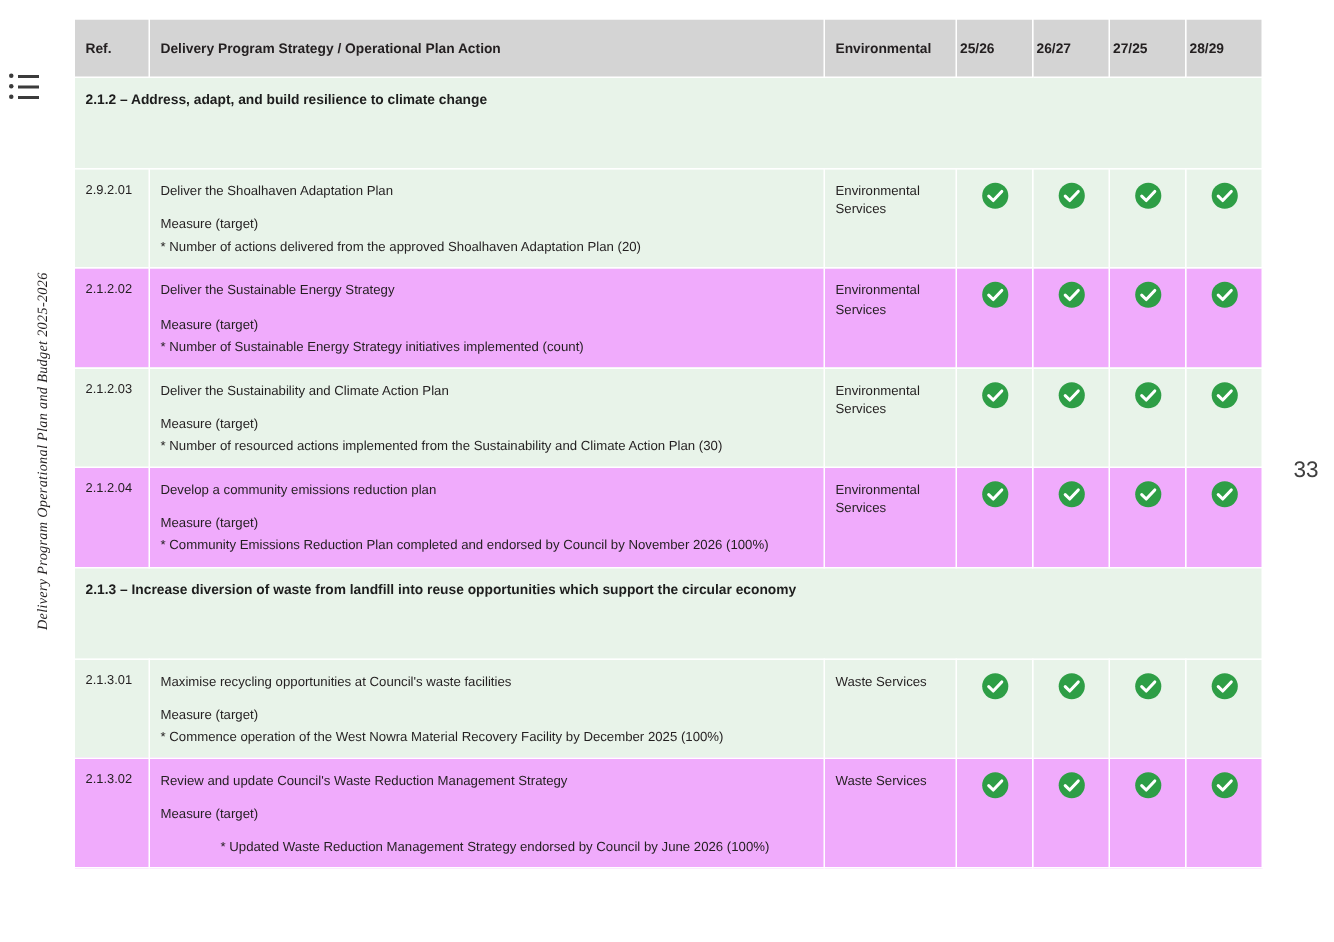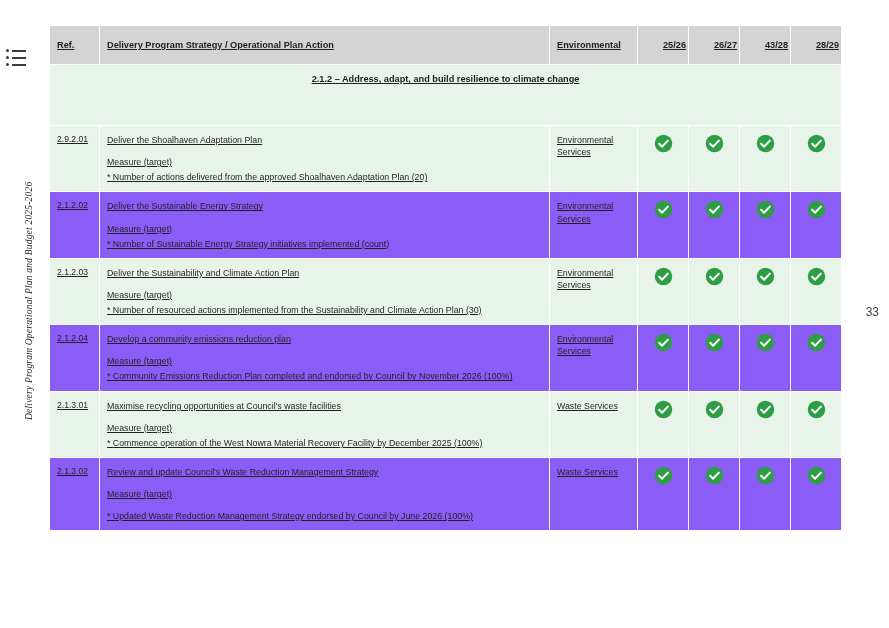--- a/index.html
+++ b/index.html
@@ -66,66 +66,65 @@
     letter-spacing: 0.2px;
     color: #231f20;
     white-space: nowrap;
   }
 
   
   #page-number {
     position: absolute;
     right: 10px;
     top: 305px;
-    font-size: 12px;
+    font-size: 15px;
     color: #3f3f3f;
     font-family: "Liberation Sans", sans-serif;
   }
 
   
   #plan-table {
     position: absolute;
     left: 49px;
-    top: 25px;
+    top: 12px;
     width: 792px;
     border-collapse: collapse;
     table-layout: fixed;
     font-size: 9px;
-    text-decoration: underline;
   }
   #plan-table col.c-ref      { width: 50px; }
   #plan-table col.c-action   { width: 450px; }
   #plan-table col.c-resp     { width: 88px; }
   #plan-table col.c-year     { width: 51px; }
 
   #plan-table th {
     background: #d4d4d4;
     border: 1px solid #ffffff;
     font-weight: bold;
     font-size: 9.2px;
     text-align: left;
     padding: 8px 7px;
     vertical-align: middle;
     color: #231f20;
     height: 22px;
   }
   #plan-table th.year-col {
-    text-align: right;
+    text-align: left;
     padding-left: 2px;
     padding-right: 2px;
   }
 
   #plan-table td {
     border: 1px solid #ffffff;
     vertical-align: top;
     padding: 8px 7px;
     background: #e8f3e9;
     line-height: 1.38;
   }
-  #plan-table tr.row-alt td { background: #8b5cf6; }
+  #plan-table tr.row-alt td { background: #f0abfc; }
 
   td.ref-cell {
     font-size: 8.6px;
     color: #231f20;
     white-space: nowrap;
   }
   td.action-cell {
     font-size: 8.8px;
     color: #231f20;
   }
@@ -135,40 +134,40 @@
   }
   td.action-cell .measure-label {
     display: block;
     margin-bottom: 3px;
   }
   td.action-cell .measure-text {
     display: block;
   }
   td.action-cell .measure-text.spaced {
     margin-top: 10px;
+    margin-left: 40px;
   }
   td.resp-cell {
     font-size: 8.8px;
     color: #231f20;
   }
   td.tick-cell {
     text-align: center;
     vertical-align: middle;
     padding-top: 0;
     padding-bottom: 0;
   }
 
   tr.section-row td {
     background: #8fc99a;
     font-weight: bold;
     font-size: 9.2px;
     padding: 9px 8px;
     color: #1d1d1d;
     border: 1px solid #ffffff;
-    text-align: center;
   }
   tr.section-row.tall td { height: 44px; vertical-align: top; }
 
   .tick {
     display: inline-block;
     width: 19px;
     height: 19px;
     vertical-align: middle;
   }
 </style>
@@ -199,21 +198,21 @@
       <col class="c-year">
       <col class="c-year">
   </colgroup>
   <thead>
     <tr>
       <th>Ref.</th>
       <th>Delivery Program Strategy / Operational Plan Action</th>
       <th>Environmental</th>
       <th class="year-col">25/26</th>
       <th class="year-col">26/27</th>
-      <th class="year-col">43/28</th>
+      <th class="year-col">27/25</th>
       <th class="year-col">28/29</th>
     </tr>
   </thead>
   <tbody id="table-body">
       <tr class="section-row tall">
         <td colspan="7">2.1.2 – Address, adapt, and build resilience to climate change</td>
       </tr>
       <tr class="">
         <td class="ref-cell">2.9.2.01</td>
         <td class="action-cell">
@@ -307,20 +306,23 @@
             </svg></span></td>
         <td class="tick-cell"><span class="tick"><svg viewBox="0 0 24 24" width="19" height="19">
               <circle cx="12" cy="12" r="11" fill="#2e9e46"></circle>
               <path d="M6.5 12.3 L10.3 16 L17.5 8.4" fill="none" stroke="#ffffff" stroke-width="2.6" stroke-linecap="round" stroke-linejoin="round"></path>
             </svg></span></td>
         <td class="tick-cell"><span class="tick"><svg viewBox="0 0 24 24" width="19" height="19">
               <circle cx="12" cy="12" r="11" fill="#2e9e46"></circle>
               <path d="M6.5 12.3 L10.3 16 L17.5 8.4" fill="none" stroke="#ffffff" stroke-width="2.6" stroke-linecap="round" stroke-linejoin="round"></path>
             </svg></span></td>
       </tr>
+      <tr class="section-row tall">
+        <td colspan="7">2.1.3 – Increase diversion of waste from landfill into reuse opportunities which support the circular economy</td>
+      </tr>
       <tr class="">
         <td class="ref-cell">2.1.3.01</td>
         <td class="action-cell">
           <span class="action-title">Maximise recycling opportunities at Council's waste facilities</span>
           <span class="measure-label">Measure (target)</span>
           <span class="measure-text">* Commence operation of the West Nowra Material Recovery Facility by December 2025 (100%)</span>
         </td>
         <td class="resp-cell">Waste Services</td>
         <td class="tick-cell"><span class="tick"><svg viewBox="0 0 24 24" width="19" height="19">
               <circle cx="12" cy="12" r="11" fill="#2e9e46"></circle>

